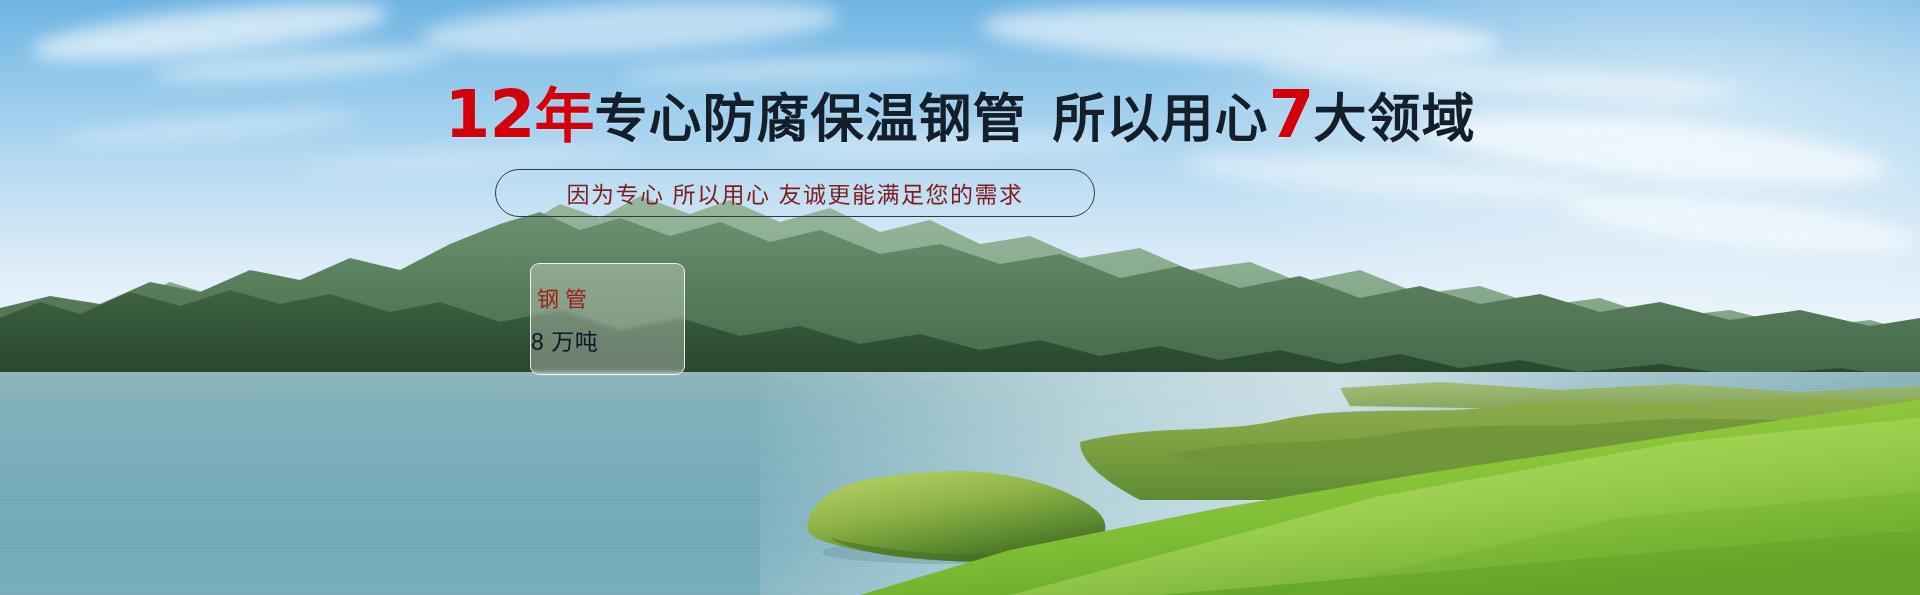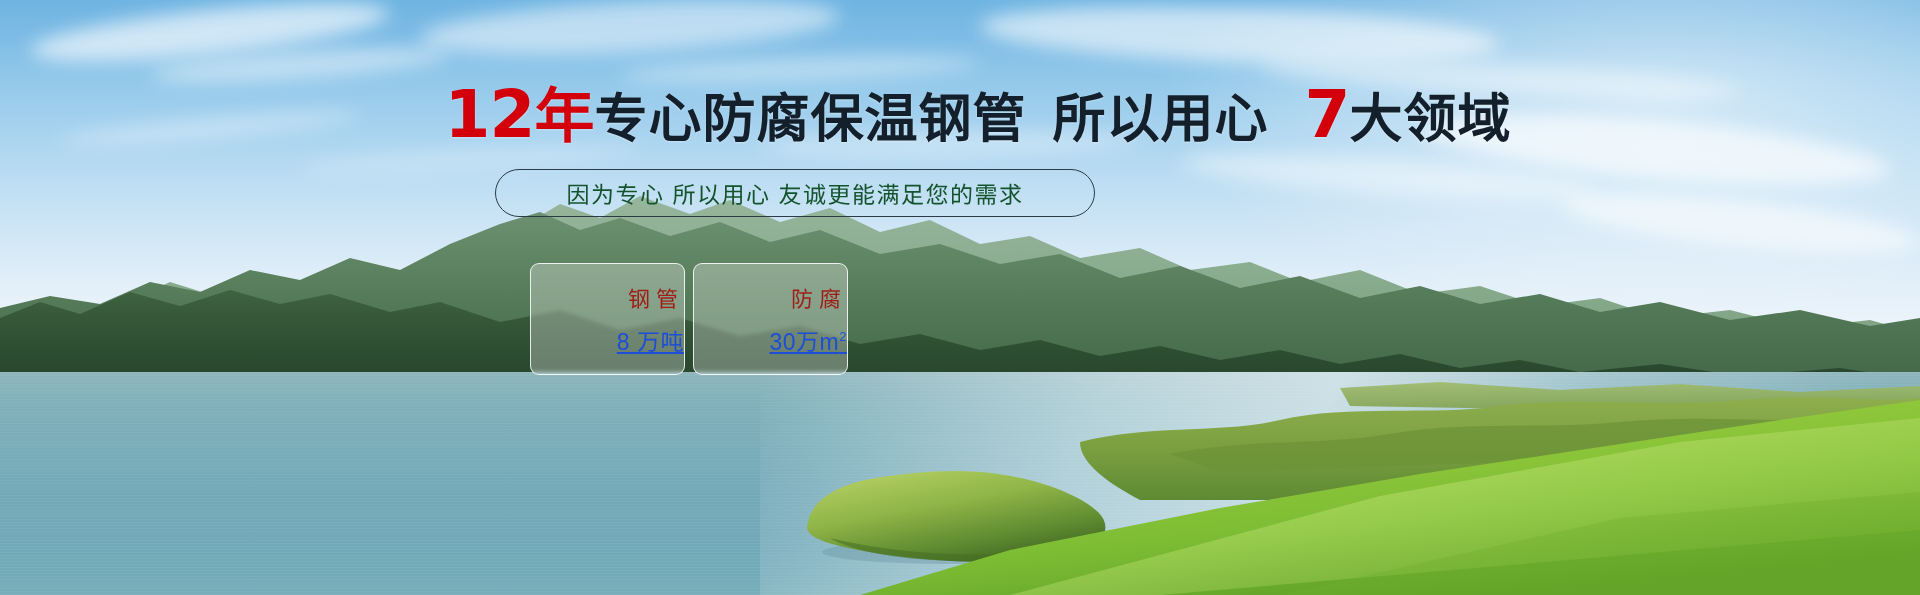--- a/index.html
+++ b/index.html
@@ -154,40 +154,39 @@
     color: #d3000c;
     font-size: 60px;
     font-weight: bold;
     letter-spacing: 0;
   }
   .hl-num {
     font-family: "DejaVu Sans", "Liberation Sans", sans-serif;
     font-size: 66px;
     font-weight: bold;
     letter-spacing: -1px;
-    margin-left: 36px;
   }
   .hl-gap { display: inline-block; width: 26px; }
 
   
   .pill {
     position: absolute;
     left: 495px; top: 169px;
     width: 600px; height: 48px;
     box-sizing: border-box;
     border: 1.6px solid #2b3b46;
     border-radius: 26px;
     display: flex;
     align-items: center;
     justify-content: center;
   }
   .pill-text {
     font-family: "Liberation Sans", "DejaVu Sans", sans-serif;
     font-size: 23px;
-    color: #14532d;
+    color: #7f1d1d;
     letter-spacing: 1.5px;
     white-space: nowrap;
   }
 
   
   .cards {
     position: absolute;
     left: 530px; top: 263px;
     display: flex;
     gap: 8px;
@@ -196,40 +195,39 @@
     position: relative;
     width: 155px;
     height: 112px;
     box-sizing: border-box;
     border: 1px solid rgba(255,255,255,0.85);
     border-radius: 9px;
     background: rgba(255,255,255,0.30);
     backdrop-filter: blur(2px);
     display: flex;
     flex-direction: column;
-    align-items: flex-end;
+    align-items: flex-start;
     justify-content: center;
     gap: 10px;
     overflow: hidden;
   }
   .card-label {
     font-family: "Liberation Sans", "DejaVu Sans", sans-serif;
     font-size: 22px;
     color: #9e1d14;
     letter-spacing: 6px;
     text-indent: 6px;
     white-space: nowrap;
   }
   .card-value {
     font-family: "Liberation Sans", "DejaVu Sans", sans-serif;
     font-size: 23px;
-    color: #1d4ed8;
+    color: #0f172a;
     letter-spacing: 0.5px;
     white-space: nowrap;
-    text-decoration: underline;
   }
   .card-value sup {
     font-size: 13px;
     vertical-align: super;
     line-height: 0;
   }
 </style>
 </head>
 <body>
 
@@ -377,21 +375,17 @@
     <span class="pill-text">因为专心 所以用心  友诚更能满足您的需求</span>
   </div>
 
   <div class="cards">
 
     <div class="card">
       <span class="card-label">钢管</span>
       <span class="card-value"><span>8 万吨</span><sup></sup></span>
     </div>
 
-    <div class="card">
-      <span class="card-label">防腐</span>
-      <span class="card-value"><span>30万m</span><sup>2</sup></span>
-    </div>
 
 
   </div>
 
 </div>
 
 </body></html>

